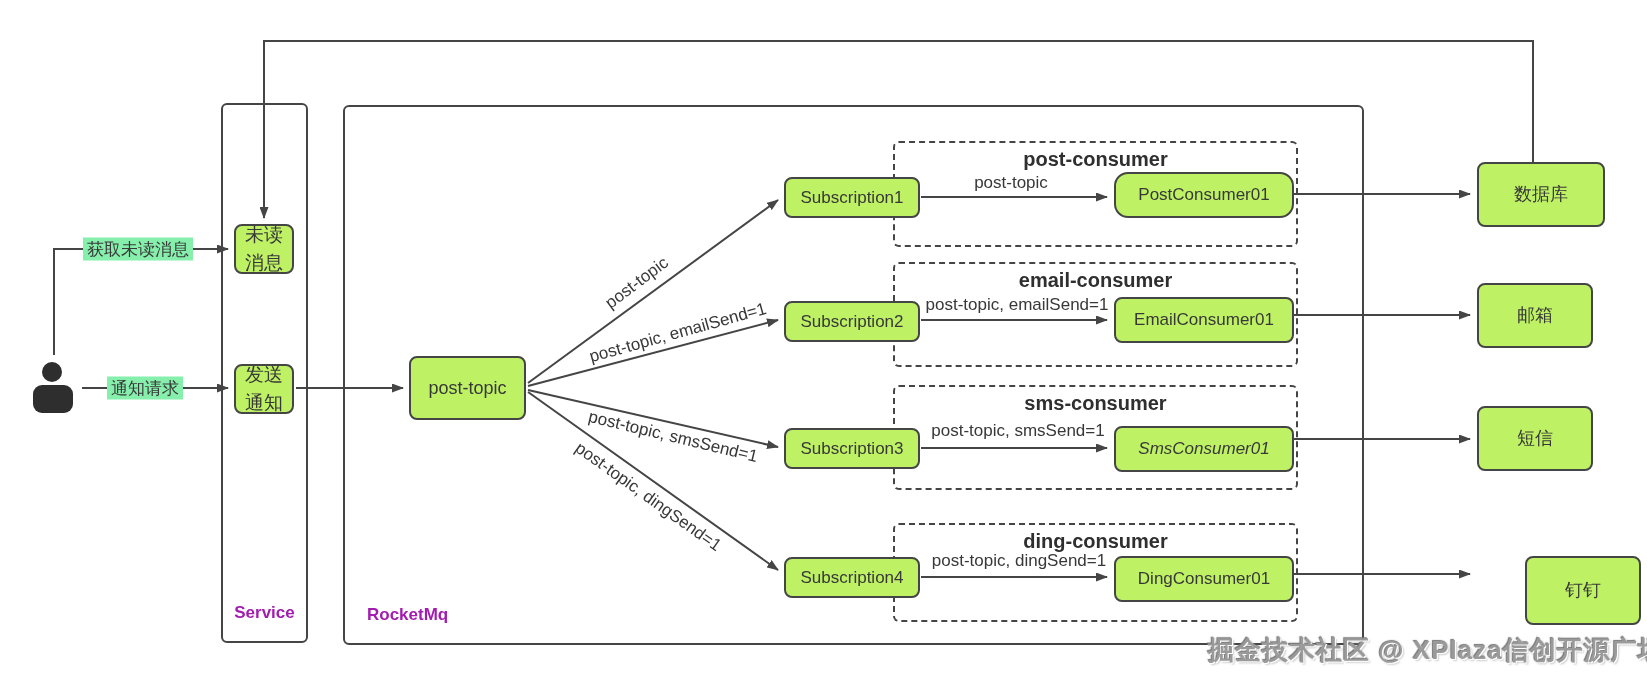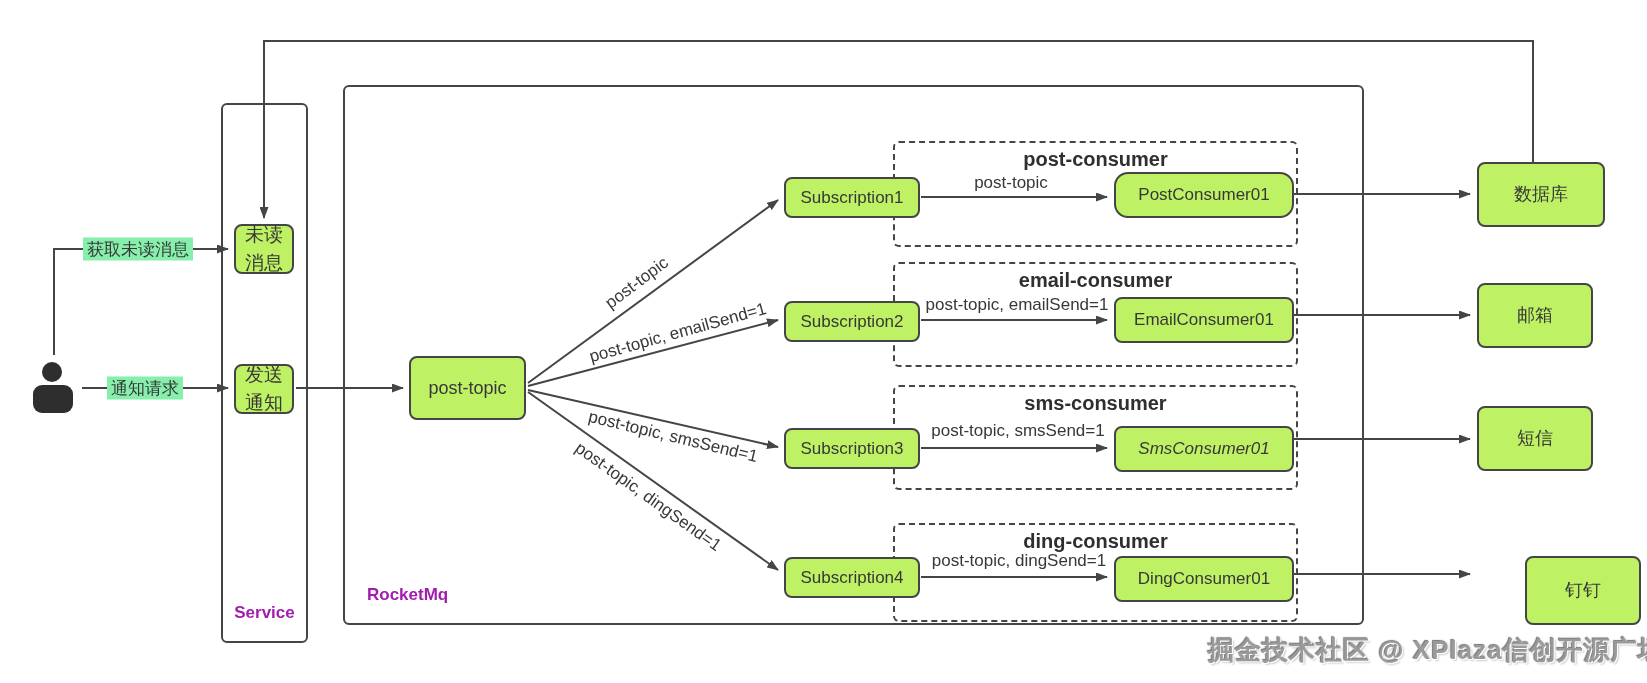--- a/index.html
+++ b/index.html
@@ -58,21 +58,21 @@
     </g>
     <g fill="#2e2e2e">
       <circle cx="52" cy="372" r="10"></circle>
       <rect x="33" y="385" width="40" height="28" rx="9"></rect>
     </g>
   </svg>
 
   <div class="container" style="left:221px;top:103px;width:87px;height:540px;">
     <span class="ctitle" style="left:50%;transform:translateX(-50%);">Service</span>
   </div>
-  <div class="container" style="left:343px;top:85px;width:1021px;height:540px;padding-left:24px;">
+  <div class="container" style="left:343px;top:105px;width:1021px;height:540px;padding-left:24px;">
     <span class="ctitle" style="left:22px;">RocketMq</span>
   </div>
 
   <div class="group" style="left:893px;top:141px;width:405px;height:106px;">
     <div class="gtitle">post-consumer</div>
   </div>
   <div class="group" style="left:893px;top:262px;width:405px;height:105px;">
     <div class="gtitle">email-consumer</div>
   </div>
   <div class="group" style="left:893px;top:385px;width:405px;height:105px;">

